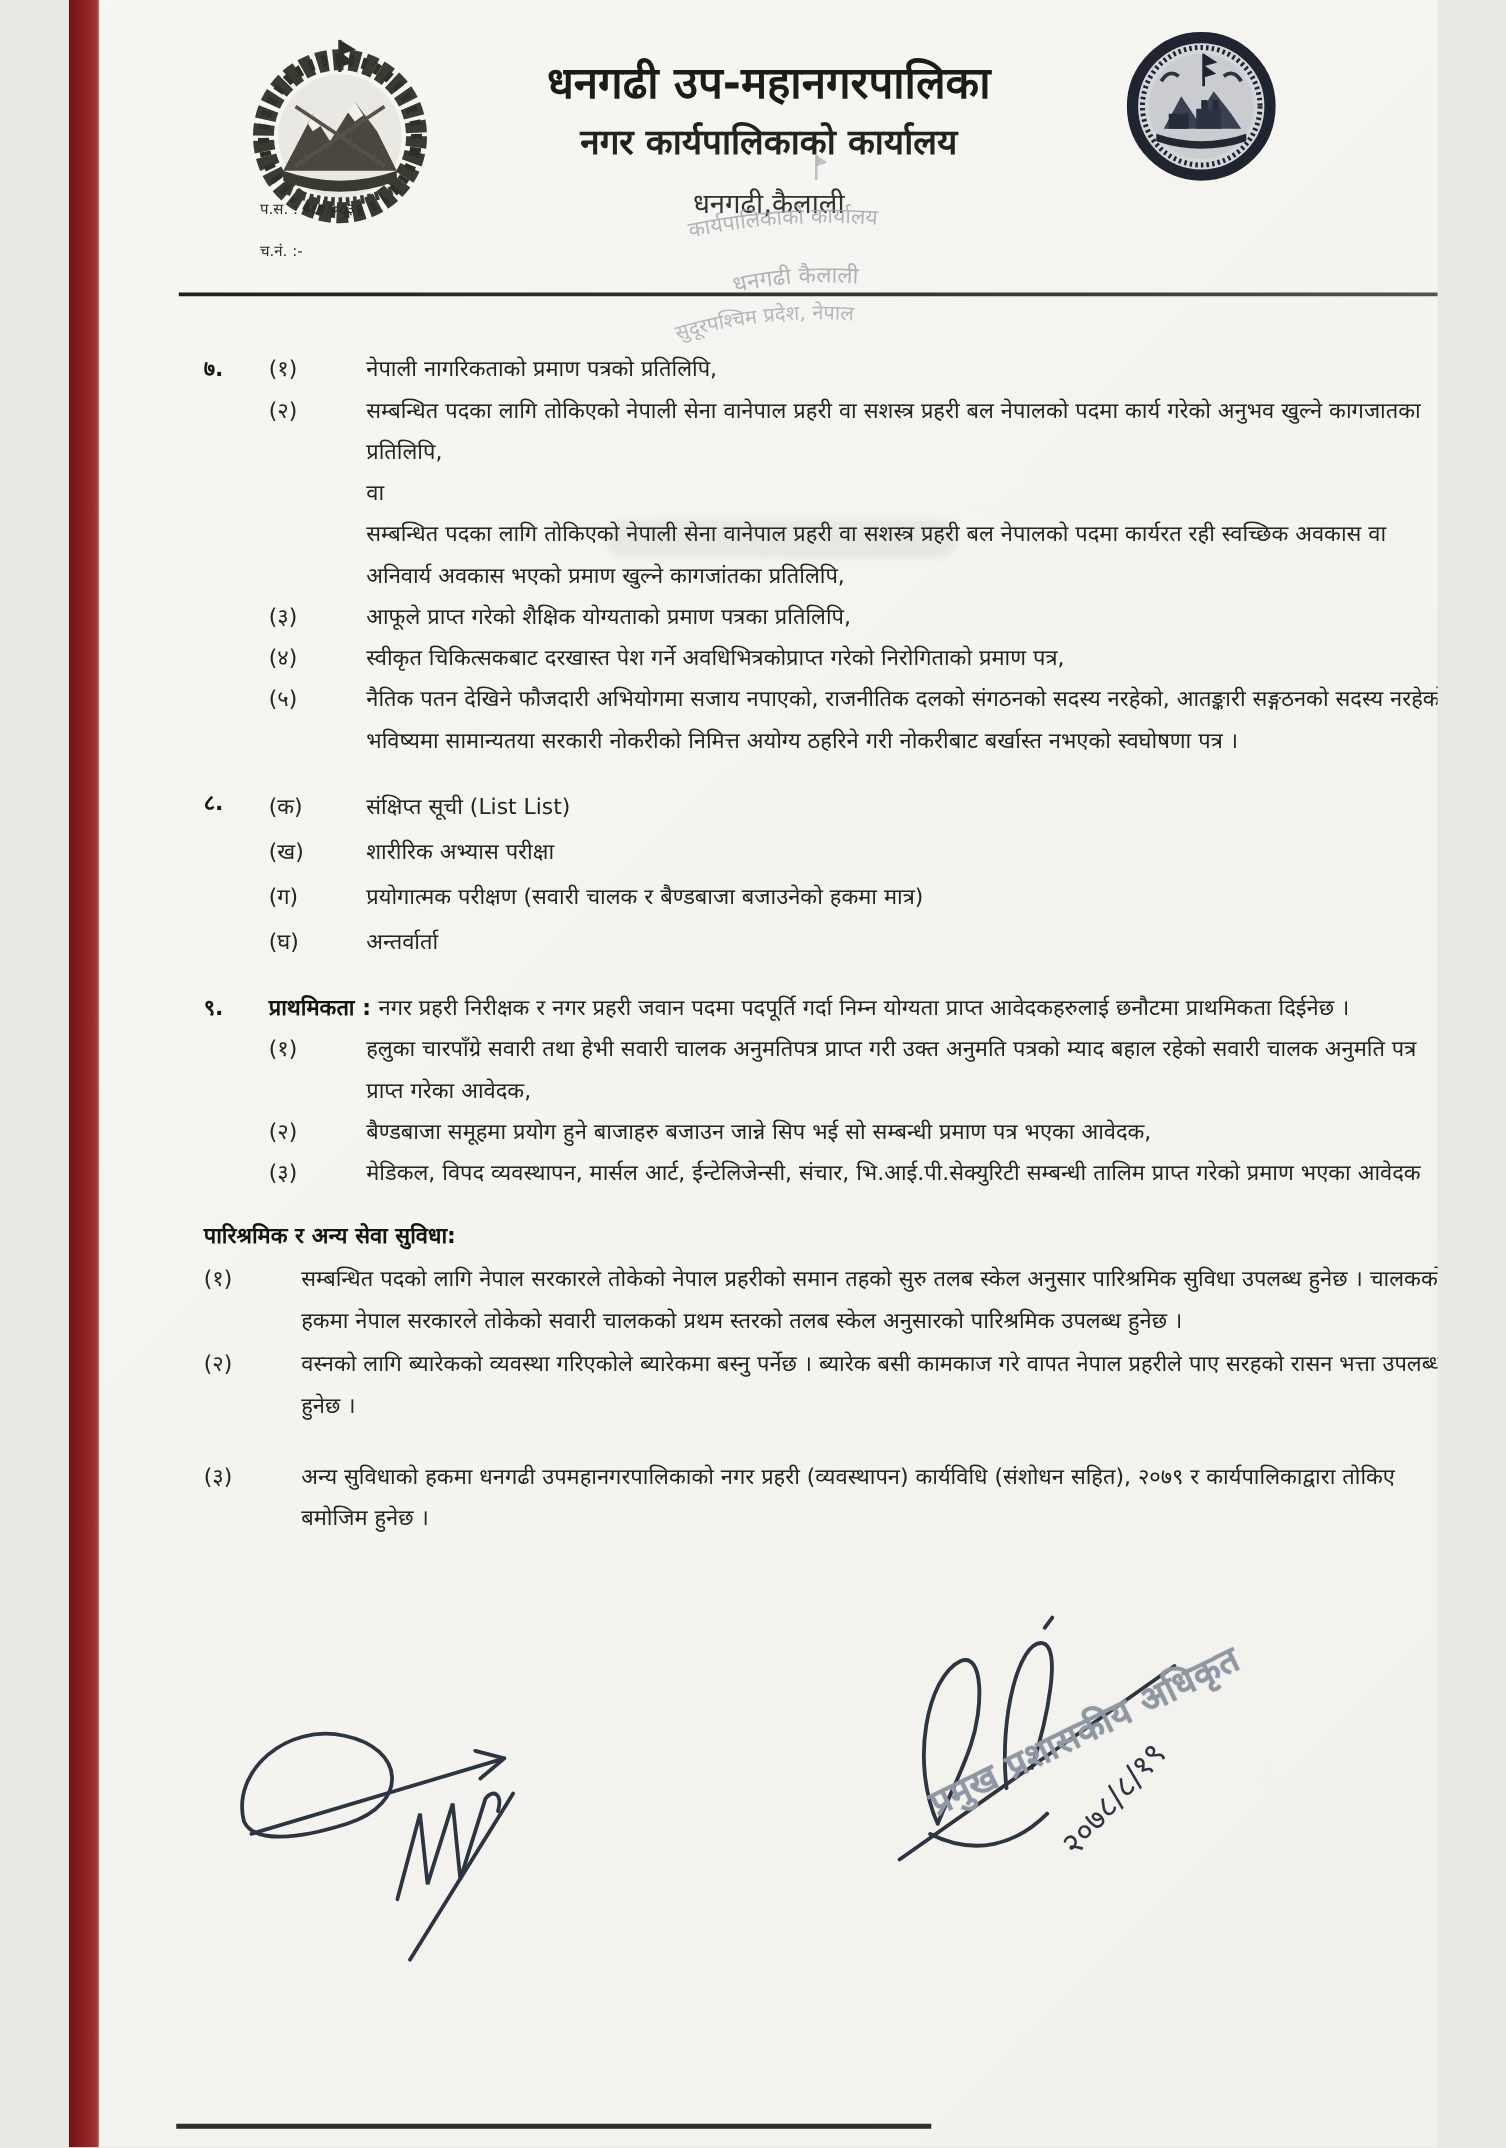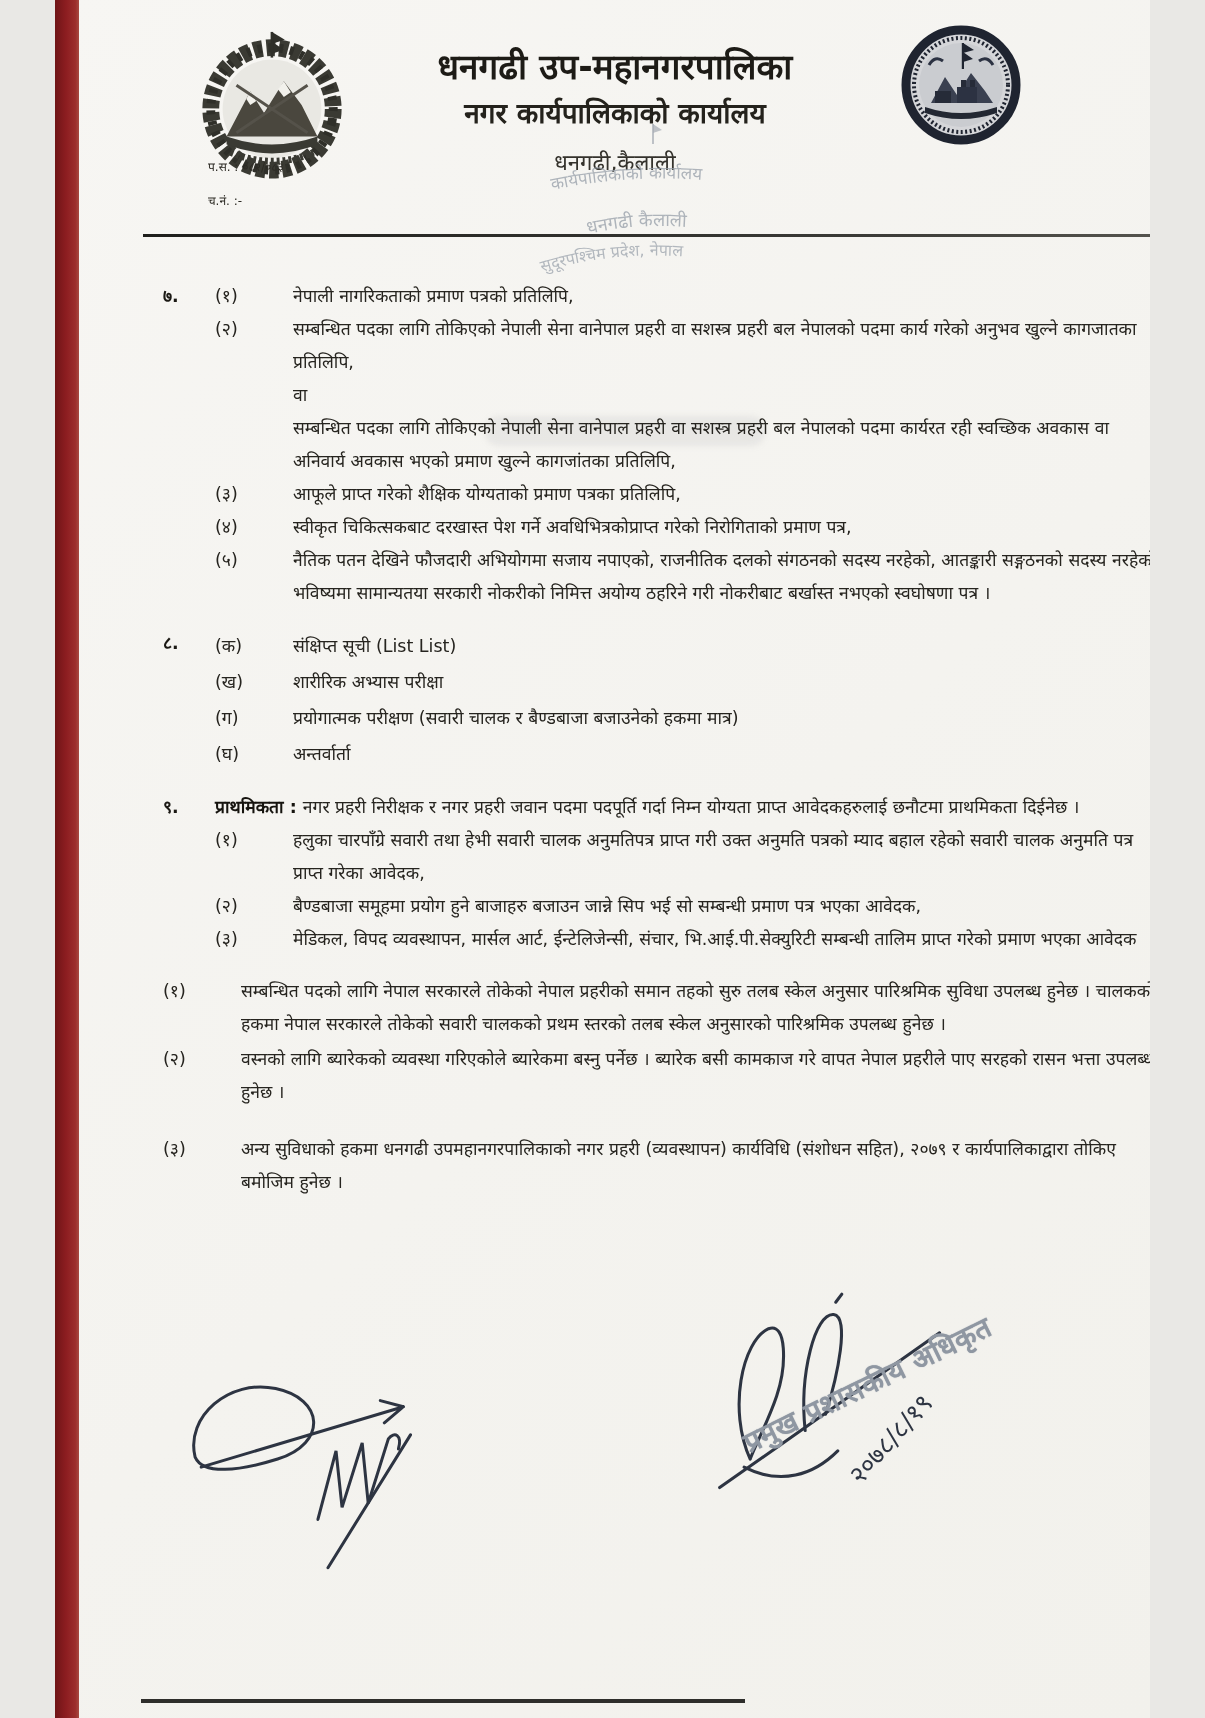--- a/index.html
+++ b/index.html
@@ -204,20 +204,21 @@
           <div class="item">
               <span class="ilabel">(३)</span>
               <span class="itext">मेडिकल, विपद व्यवस्थापन, मार्सल आर्ट, ईन्टेलिजेन्सी, संचार, भि.आई.पी.सेक्युरिटी सम्बन्धी तालिम प्राप्त गरेको प्रमाण भएका आवेदक</span>
             </div>
         </div>
       </div>
     </div>
 
     <div class="sec sec-10">
       <div class="content">
+        <div class="para"><b>पारिश्रमिक र अन्य सेवा सुविधा:</b><span></span></div>
         <div class="items">
           <div class="item">
               <span class="ilabel">(१)</span>
               <span class="itext">सम्बन्धित पदको लागि नेपाल सरकारले तोकेको नेपाल प्रहरीको समान तहको सुरु तलब स्केल अनुसार पारिश्रमिक सुविधा उपलब्ध हुनेछ । चालकको हकमा नेपाल सरकारले तोकेको सवारी चालकको प्रथम स्तरको तलब स्केल अनुसारको पारिश्रमिक उपलब्ध हुनेछ ।</span>
             </div>
           <div class="item">
               <span class="ilabel">(२)</span>
               <span class="itext">वस्नको लागि ब्यारेकको व्यवस्था गरिएकोले ब्यारेकमा बस्नु पर्नेछ । ब्यारेक बसी कामकाज गरे वापत नेपाल प्रहरीले पाए सरहको रासन भत्ता उपलब्ध हुनेछ ।</span>
             </div>
           <div class="item gap-top">

